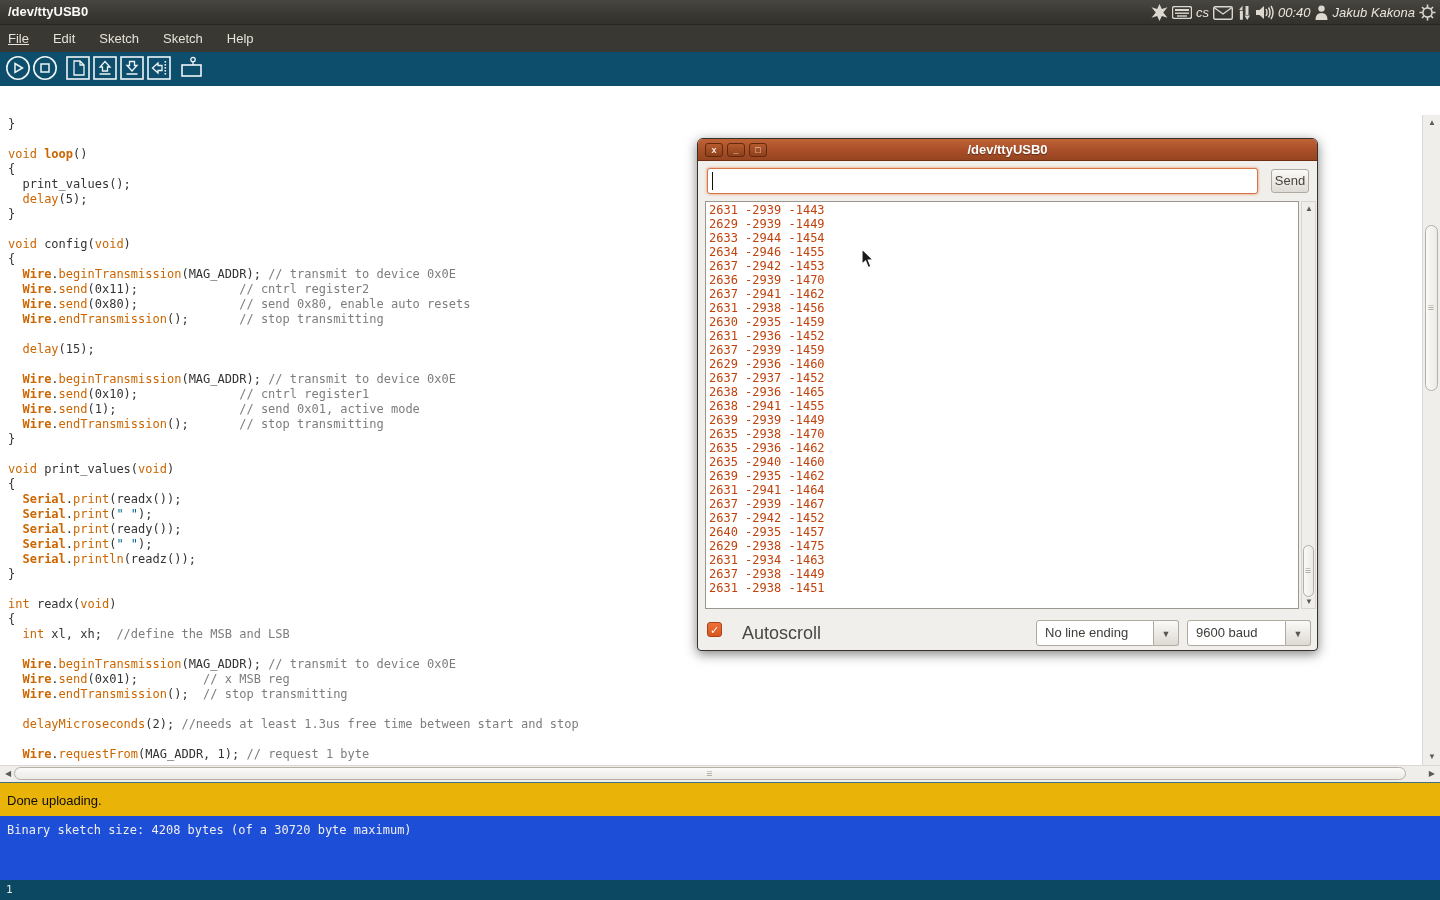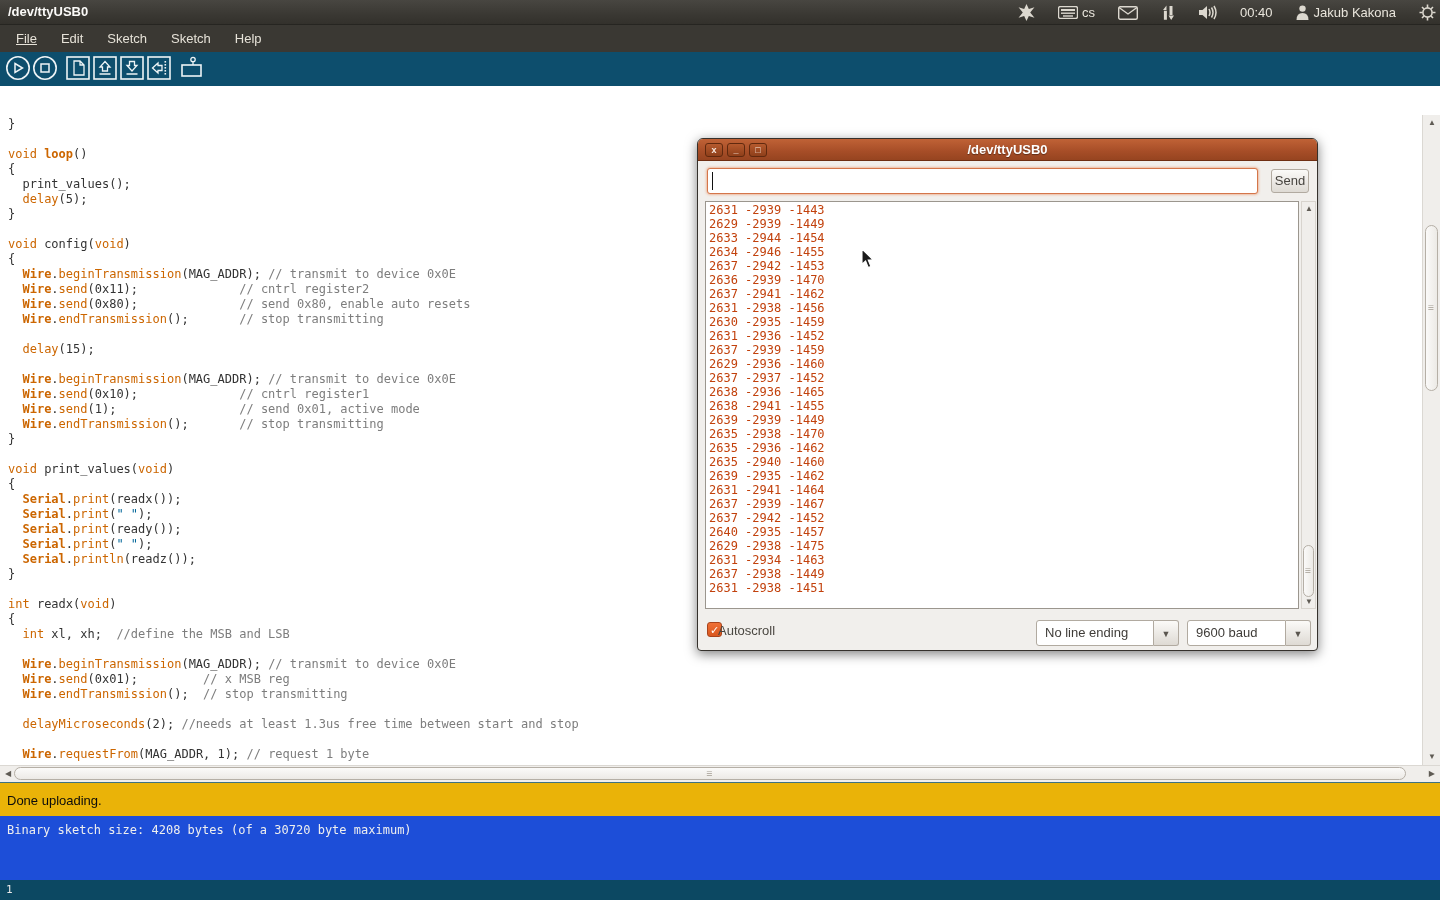--- a/index.html
+++ b/index.html
@@ -5,29 +5,29 @@
   * { margin:0; padding:0; box-sizing:border-box; }
   html,body { width:1440px; height:900px; overflow:hidden; background:#fff;
               font-family:"Liberation Sans", sans-serif; }
   .screen { position:absolute; inset:0; width:1440px; height:900px; }
 
   
   .top-panel { position:absolute; left:0; top:0; width:1440px; height:25px;
     background:linear-gradient(#484641,#3a3833 60%,#33312c);
     border-bottom:1px solid #262521; color:#e9e5dc; }
   .win-title { position:absolute; left:8px; top:4px; font-size:13px; font-weight:bold; color:#fbfaf8; }
-  .tray { position:absolute; right:4px; top:0; height:25px; display:flex; align-items:center; gap:23px; }
+  .tray { position:absolute; right:4px; top:0; height:25px; display:flex; align-items:center; gap:4px;font-style:italic; }
   .tray svg { display:block; }
   .tray-text { font-size:13px; color:#e9e5dc; }
 
   
   .menu-bar { position:absolute; left:0; top:25px; width:1440px; height:27px;
     background:#3a3833; display:flex; align-items:center; }
   .menu-item { color:#e6e2d8; font-size:13px; padding:0 12px; height:27px; line-height:27px; }
-  .menu-item:first-child { padding-left:16px;text-decoration:underline; }
+  .menu-item:first-child { padding-left:8px;text-decoration:underline; }
 
   
   .toolbar { position:absolute; left:0; top:52px; width:1440px; height:34px; background:#0d4e6d; }
   .tb-btn { position:absolute; top:55px; width:26px; height:26px; }
   .tb-btn svg { display:block; }
 
   
   .tab-bar { position:absolute; left:0; top:86px; width:1440px; height:29px; background:#20687f; }
   .tab { position:absolute; left:8px; top:1px; width:98px; height:28px; background:#6e9dab;
     border-radius:3px 3px 0 0; text-align:center; line-height:28px; font-size:13px; color:#0a2f3d; }
@@ -85,21 +85,21 @@
     font-size:13px; color:#47443f; text-align:center; line-height:22px; }
   .sw-log { position:absolute; left:7px; top:62px; width:594px; height:408px; background:#fff;
     border:1px solid #9b968e; overflow:hidden; }
   .sw-log pre { position:absolute; left:3px; top:1px; font-family:"DejaVu Sans Mono","Liberation Mono",monospace;
     font-size:12px; line-height:14px; color:#c2410c; }
   .sw-vscroll { position:absolute; left:603px; top:62px; width:15px; height:408px;
     background:#f0eeeb; border:1px solid #d8d4ce; }
   .sw-check { position:absolute; left:9px; top:483px; width:15px; height:15px; border-radius:3px;
     background:linear-gradient(#ef7036,#d9571f); border:1px solid #a8431c;
     color:#fff; font-size:11px; line-height:14px; text-align:center; }
-  .sw-check-label { position:absolute; left:20px; top:484px; font-size:13px; color:#4a4741; }
+  .sw-check-label { position:absolute; left:44px; top:484px; font-size:18px; color:#4a4741; }
   .combo-field { position:absolute; top:481px; height:26px; background:#fff;
     border:1px solid #b1aaa0; border-radius:3px 0 0 3px; font-size:13px; color:#3f3c38;
     padding-left:8px; line-height:24px; }
   .combo-btn { position:absolute; top:481px; width:25px; height:26px;
     background:linear-gradient(#fbfaf8,#dedad4); border:1px solid #b1aaa0; border-left:none;
     border-radius:0 3px 3px 0; text-align:center; font-size:9px; line-height:26px; color:#5a564f; }
 
   .cursor { position:absolute; left:861px; top:248px; }
 </style>
 </head>

